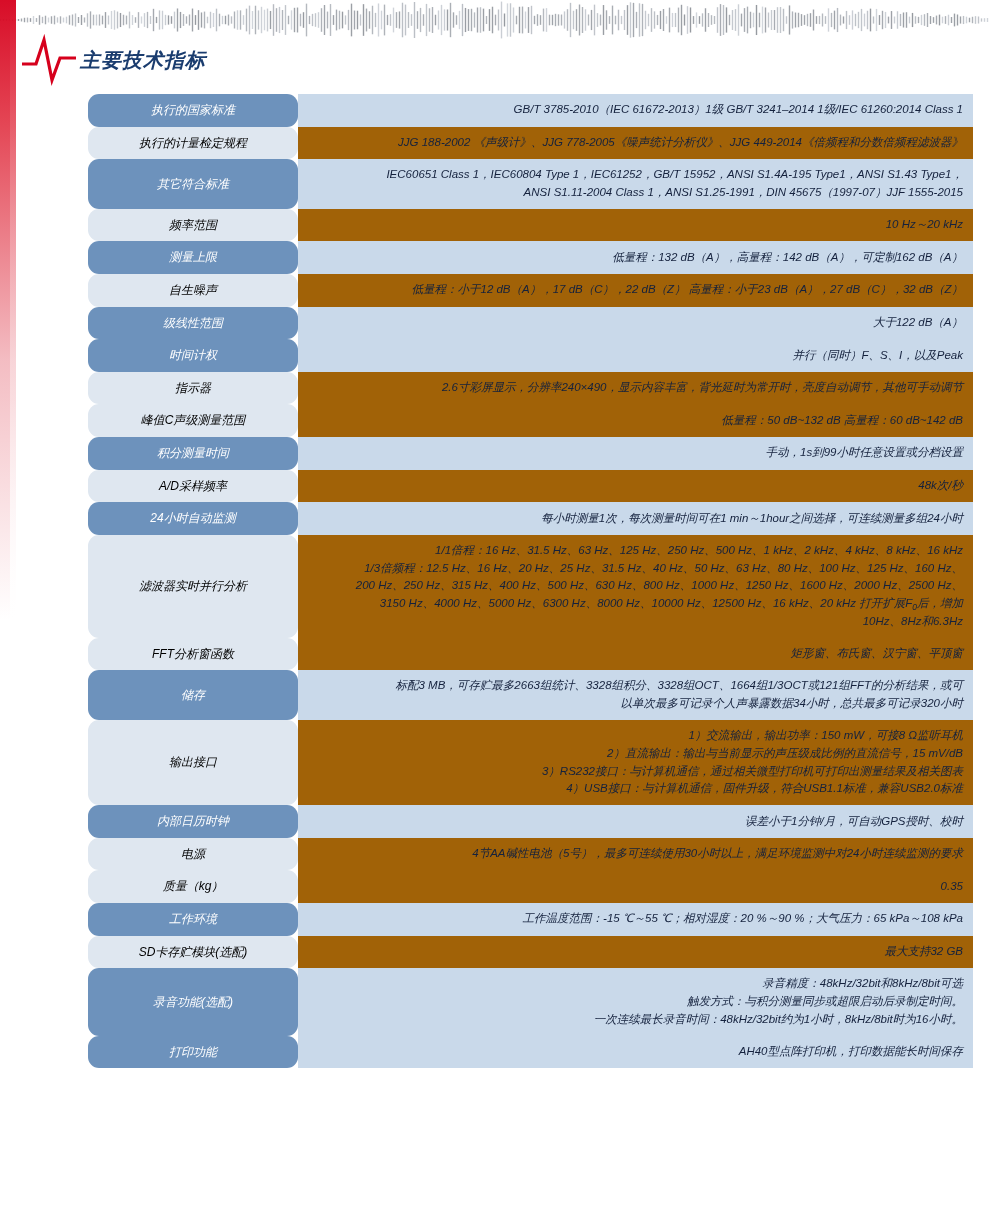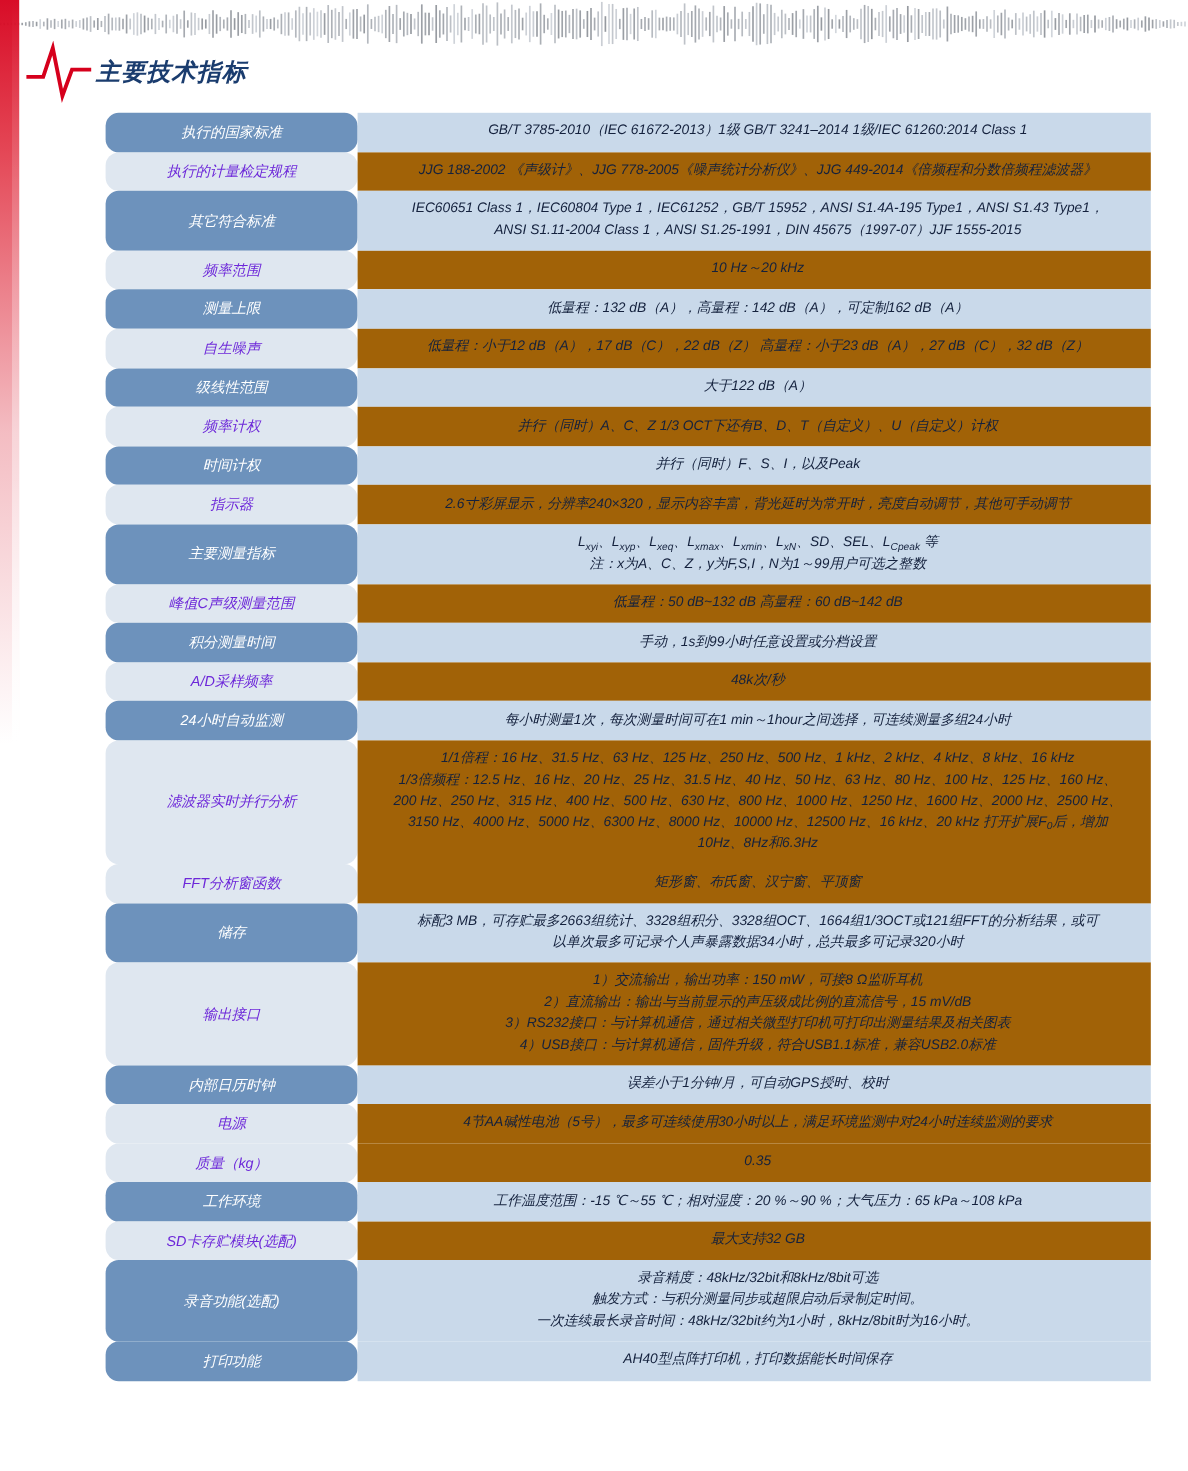--- a/index.html
+++ b/index.html
@@ -85,34 +85,34 @@
     padding: 7px 10px;
   }
   td.label {
     width: 190px;
     text-align: center;
     font-size: 12px;
     border-radius: 11px;
   }
   td.value {
     width: 635px;
-    text-align: center;
-    padding-left: 16px;
+    text-align: right;
+    padding-left: 30px;
   }
   tr.band-blue td.label {
     background: #6d92bc;
     color: #ffffff;
   }
   tr.band-blue td.value {
     background: #c9d9ea;
     color: #14213d;
   }
   tr.band-light td.label {
     background: #dfe7f0;
-    color: #6d28d9;
+    color: #000000;
   }
   tr.band-light td.value {
     background: #a16207;
     color: #14213d;
   }
   .val-line { display: block; }
   sub {
     font-size: 8.5px;
     vertical-align: baseline;
     position: relative;
@@ -514,43 +514,30 @@
           <td class="value">
             <span class="val-line">低量程：小于12 dB（A），17 dB（C），22 dB（Z）        高量程：小于23 dB（A），27 dB（C），32 dB（Z）</span>
           </td>
         </tr>
         <tr class="band-blue">
           <td class="label">级线性范围</td>
           <td class="value">
             <span class="val-line">大于122 dB（A）</span>
           </td>
         </tr>
-        <tr class="band-light">
-          <td class="label">频率计权</td>
-          <td class="value">
-            <span class="val-line">并行（同时）A、C、Z  1/3 OCT下还有B、D、T（自定义）、U（自定义）计权</span>
-          </td>
-        </tr>
         <tr class="band-blue">
           <td class="label">时间计权</td>
           <td class="value">
             <span class="val-line">并行（同时）F、S、I，以及Peak</span>
           </td>
         </tr>
         <tr class="band-light">
           <td class="label">指示器</td>
           <td class="value">
-            <span class="val-line">2.6寸彩屏显示，分辨率240×320，显示内容丰富，背光延时为常开时，亮度自动调节，其他可手动调节</span>
-          </td>
-        </tr>
-        <tr class="band-blue">
-          <td class="label">主要测量指标</td>
-          <td class="value">
-            <span class="val-line">L<sub>xyi</sub>、L<sub>xyp</sub>、L<sub>xeq</sub>、L<sub>xmax</sub>、L<sub>xmin</sub>、L<sub>xN</sub>、SD、SEL、L<sub>Cpeak</sub> 等</span>
-            <span class="val-line">注：x为A、C、Z，y为F,S,I，N为1～99用户可选之整数</span>
+            <span class="val-line">2.6寸彩屏显示，分辨率240×490，显示内容丰富，背光延时为常开时，亮度自动调节，其他可手动调节</span>
           </td>
         </tr>
         <tr class="band-light">
           <td class="label">峰值C声级测量范围</td>
           <td class="value">
             <span class="val-line">低量程：50 dB~132 dB        高量程：60 dB~142 dB</span>
           </td>
         </tr>
         <tr class="band-blue">
           <td class="label">积分测量时间</td>

